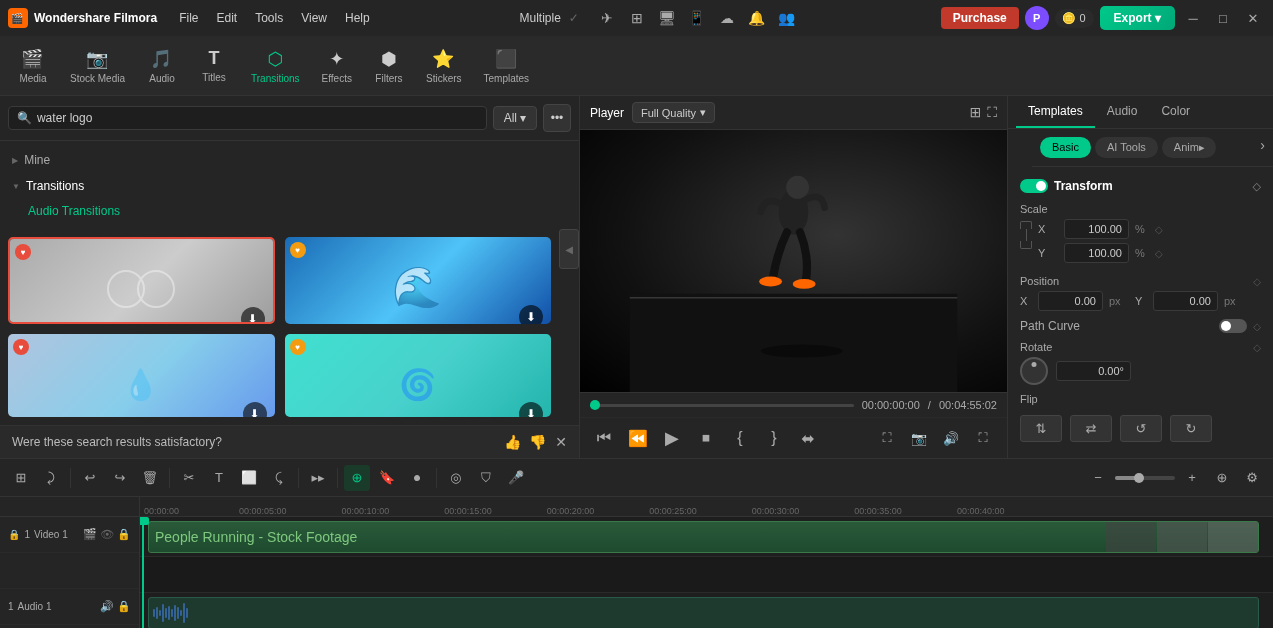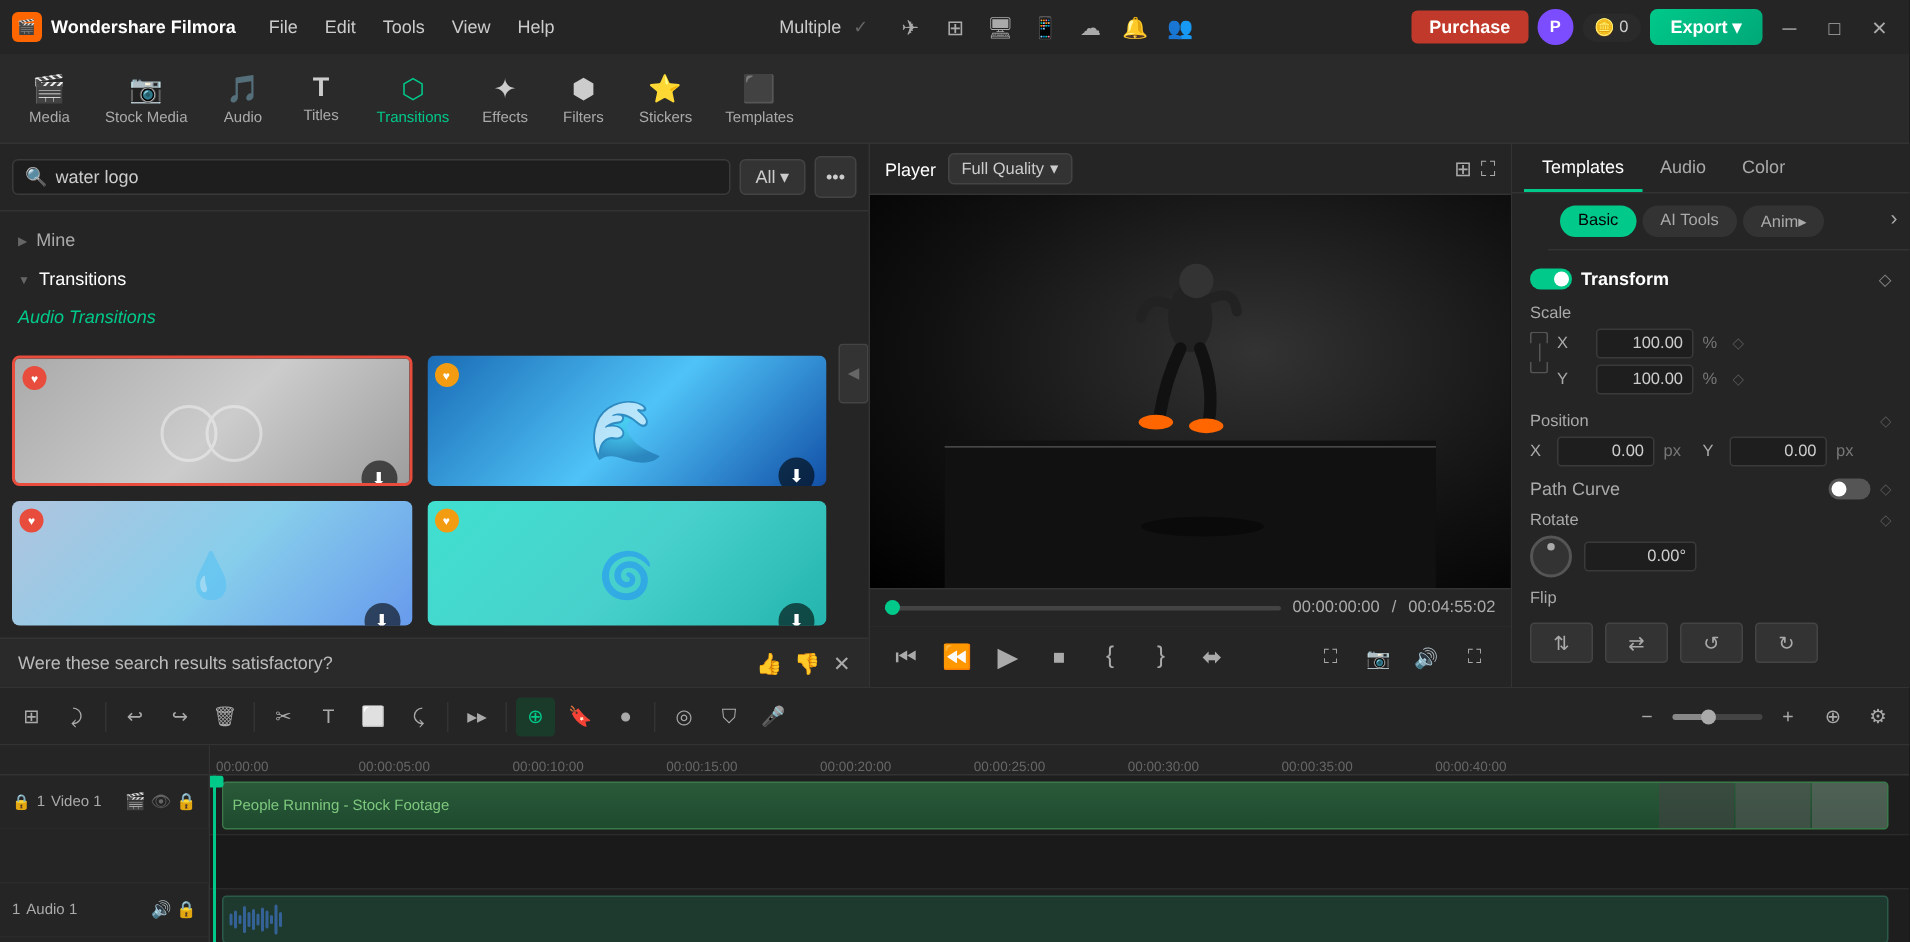--- a/index.html
+++ b/index.html
@@ -42,21 +42,21 @@
     .search-input-wrap input { background: transparent; border: none; outline: none; color: #ccc; font-size: 12px; flex: 1; }
     .search-input-wrap .search-icon { color: #666; font-size: 12px; }
     .filter-btn { background: #333; border: 1px solid #444; color: #ccc; padding: 4px 10px; border-radius: 4px; cursor: pointer; font-size: 12px; display: flex; align-items: center; gap: 3px; }
     .more-btn { background: #333; border: 1px solid #444; color: #ccc; width: 28px; height: 28px; border-radius: 4px; cursor: pointer; display: flex; align-items: center; justify-content: center; }
 
     
     .side-nav { padding: 6px 0; }
     .side-nav-item { display: flex; align-items: center; padding: 6px 12px; cursor: pointer; gap: 6px; color: #aaa; font-size: 12px; }
     .side-nav-item .arrow { font-size: 8px; color: #666; }
     .side-nav-item.active { color: #fff; }
-    .sub-item { padding: 5px 12px 5px 12px; color: #00c98a; font-size: 12px; cursor: pointer; font-style: italic; }
+    .sub-item { padding: 5px 12px 5px 28px; color: #00c98a; font-size: 12px; cursor: pointer; }
 
     
     .grid-panel { flex: 1; overflow-y: auto; padding: 8px; display: grid; grid-template-columns: 1fr 1fr; gap: 10px; align-content: start; }
     .grid-panel::-webkit-scrollbar { width: 4px; }
     .grid-panel::-webkit-scrollbar-track { background: #1a1a1a; }
     .grid-panel::-webkit-scrollbar-thumb { background: #555; border-radius: 2px; }
 
     .card { background: #2a2a2a; border-radius: 5px; overflow: hidden; cursor: pointer; position: relative; }
     .card-thumb-bg { width: 100%; height: 100px; background: #3a3a3a; display: flex; align-items: center; justify-content: center; position: relative; overflow: hidden; }
     .card-badge { position: absolute; top: 5px; left: 5px; width: 16px; height: 16px; background: #e74c3c; border-radius: 50%; display: flex; align-items: center; justify-content: center; font-size: 8px; color: #fff; }
@@ -571,21 +571,21 @@
       </div>
 
       <div class="tracks-area">
 
         <div style="position:absolute;left:2px;top:0;bottom:0;width:2px;background:#00c98a;z-index:10;">
           <div style="position:absolute;left:-5px;top:0;width:12px;height:8px;background:#00c98a;border-radius:2px;"></div>
         </div>
 
         <div class="track-row">
           <div class="video-track" style="margin:2px 4px;height:32px;background:linear-gradient(180deg, #2a5a3a 0%, #1e4a2e 100%);border:1px solid #3a7a4a;border-radius:3px;position:absolute;left:4px;right:10px;top:2px;">
-            <span style="font-size:10px;color:#7ec87e;white-space:nowrap;">People Running - Stock Footage</span>
+            <span style="font-size:14px;color:#7ec87e;white-space:nowrap;">People Running - Stock Footage</span>
 
             <div style="display:flex;gap:1px;position:absolute;right:0;top:0;bottom:0;overflow:hidden;opacity:0.6;">
               <div style="width:50px;background:#444;"></div>
               <div style="width:50px;background:#555;"></div>
               <div style="width:50px;background:#666;"></div>
             </div>
           </div>
         </div>
 
         <div class="track-row" style="background:#1a1a1a;border-bottom:1px solid #2a2a2a;height:36px;"></div>

